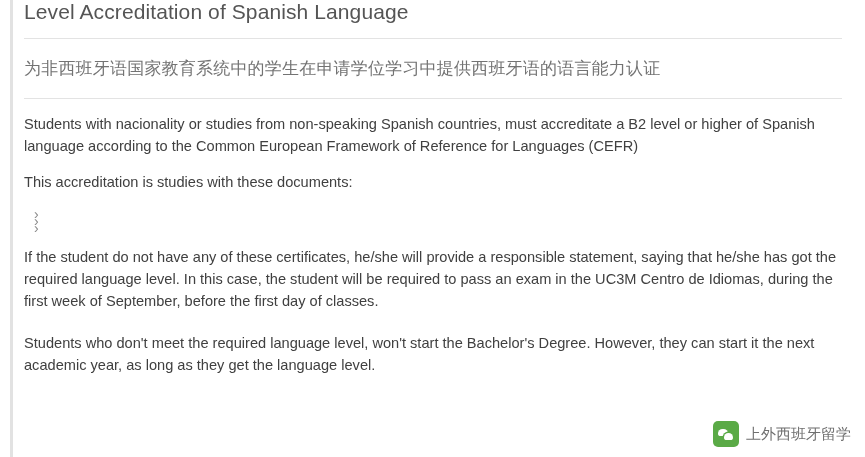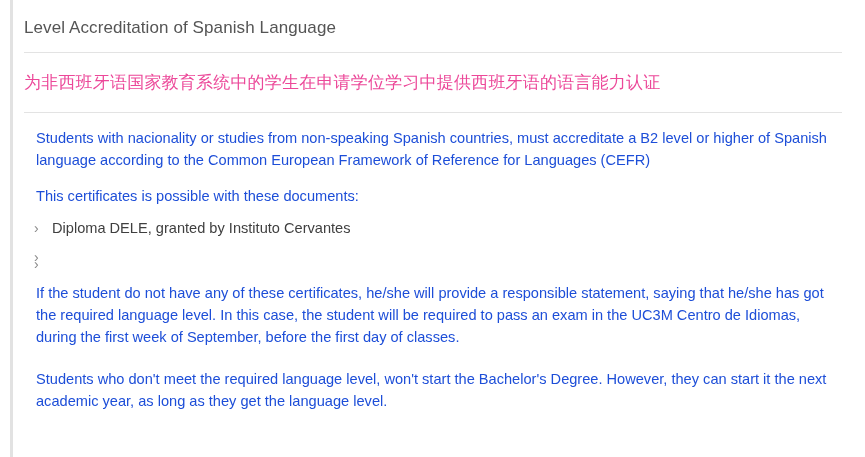--- a/index.html
+++ b/index.html
@@ -30,46 +30,45 @@
     height: 457px;
     background: #e2e2e2;
   }
   .content {
     position: absolute;
     left: 24px;
     top: 0;
     width: 818px;
   }
   .doc-title {
-    font-size: 17px;
+    font-size: 21px;
     color: #555555;
-    padding-top: 18px;
     padding-bottom: 14px;
     letter-spacing: 0.1px;
   }
   .divider {
     height: 1px;
     background: #e3e3e3;
     width: 818px;
   }
   .subtitle-cn {
     font-size: 17px;
-    color: #ec4899;
+    color: #737373;
     padding: 18px 0 18px 0;
     letter-spacing: 0.2px;
     font-family: "DejaVu Sans", "Liberation Sans", sans-serif;
   }
   .body-block {
     padding-top: 14px;
   }
   p.para {
-    margin: 0 0 14px 12px;
+    margin: 0 0 14px 0;
     font-size: 14.6px;
     line-height: 22px;
-    color: #1d4ed8;
+    color: #404040;
   }
   p.para.tight {
     margin-bottom: 10px;
   }
   ul.doc-list {
     list-style: none;
     margin: 0 0 6px 0;
     padding: 0 0 0 10px;
   }
   ul.doc-list li {
@@ -144,40 +143,43 @@
     <div class="divider"></div>
 
     <div class="subtitle-cn">为非西班牙语国家教育系统中的学生在申请学位学习中提供西班牙语的语言能力认证</div>
 
     <div class="divider"></div>
 
     <div class="body-block">
 
       <p class="para">Students with nacionality or studies from non-speaking Spanish countries, must accreditate a B2 level or higher of Spanish language according to the Common European Framework of Reference for Languages (CEFR)</p>
 
-      <p class="para tight">This certificates is possible with these documents:</p>
+      <p class="para tight">This accreditation is studies with these documents:</p>
 
       <ul class="doc-list">
         <li>
           <span class="chev">›</span>
-          <span>Diploma DELE, granted by Instituto Cervantes</span>
         </li>
         <li>
           <span class="chev">›</span>
         </li>
         <li>
           <span class="chev">›</span>
         </li>
       </ul>
 
       <div class="gap-lg"></div>
 
       <p class="para">If the student do not have any of these certificates, he/she will provide a responsible statement, saying that he/she has got the required language level. In this case, the student will be required to pass an exam in the UC3M Centro de Idiomas, during the first week of September, before the first day of classes.</p>
 
       <div class="gap-sm"></div>
 
       <p class="para">Students who don't meet the required language level, won't start the Bachelor's Degree. However, they can start it the next academic year, as long as they get the language level.</p>
 
     </div>
   </div>
 
+  <div class="watermark">
+    <div class="wm-logo"></div>
+    <div class="wm-text">上外西班牙留学</div>
+  </div>
 
 </div>
 
 </body></html>

